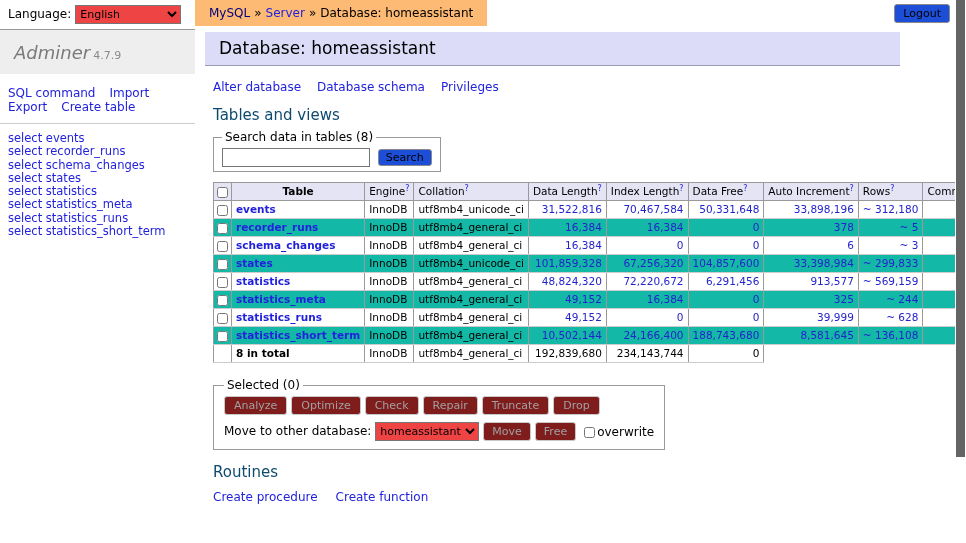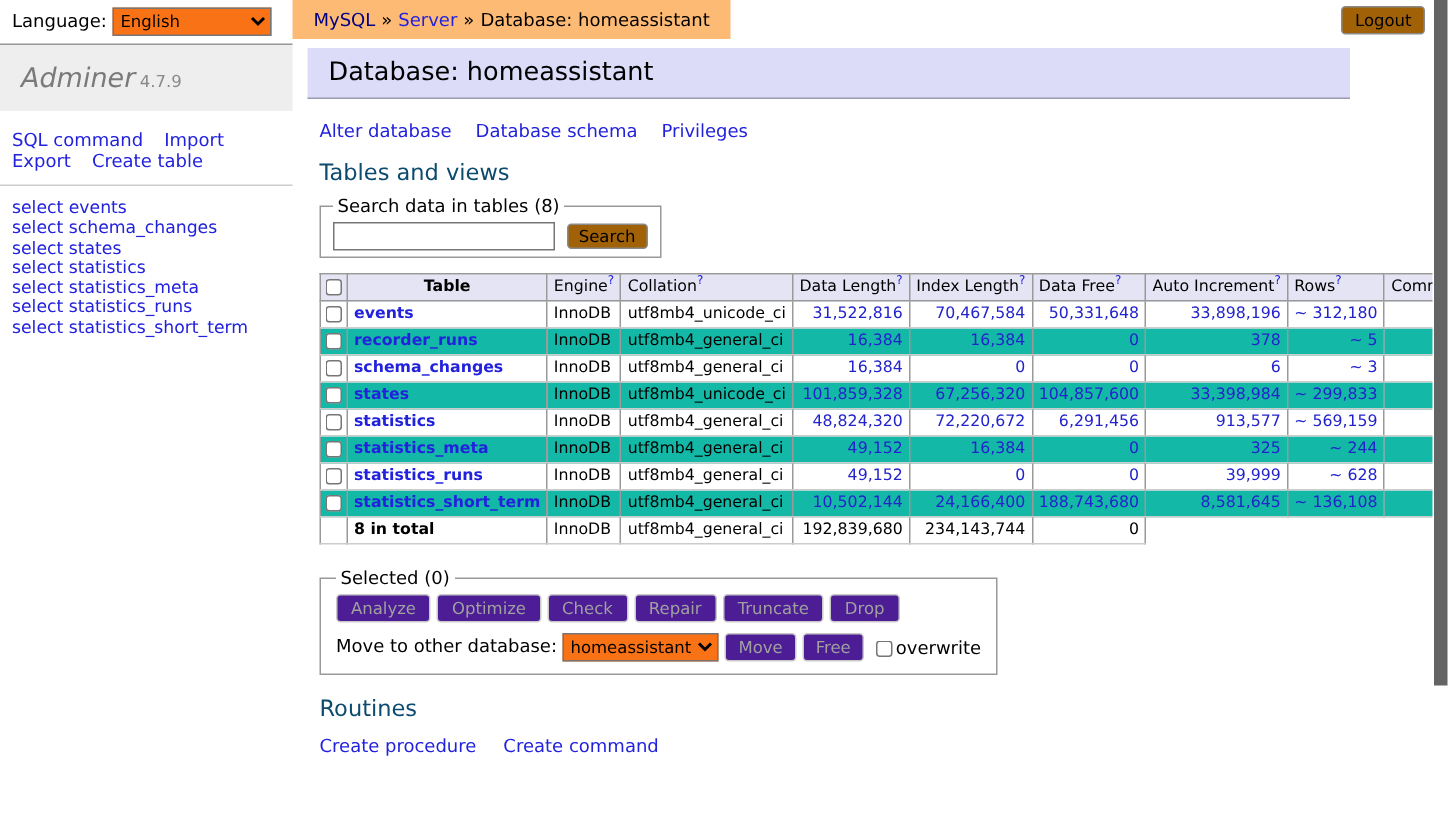--- a/index.html
+++ b/index.html
@@ -2,23 +2,23 @@
 <html><head>
 <meta charset="utf-8">
 <style>
   html,body{margin:0;padding:0;}
   body{
     width:966px;height:543px;position:relative;overflow:hidden;
     background:#fff;color:#000;
     font-family:"DejaVu Sans","Liberation Sans",sans-serif;font-size:12px;
   }
   a{color:#2222dd;text-decoration:none;cursor:pointer;}
-  select{font-family:"DejaVu Sans","Liberation Sans",sans-serif;font-size:11px;height:19px;border:1px solid #767676;background:#f97316;}
-  button{font-family:"DejaVu Sans","Liberation Sans",sans-serif;font-size:11px;background:#a16207;border:1px solid #8a8a8a;border-radius:3px;padding:2px 8px;color:#000;}
-  button:disabled{color:#a0a0a0;border-color:#c9c9c9;background:#4c1d95;}
+  select{font-family:"DejaVu Sans","Liberation Sans",sans-serif;font-size:11px;height:19px;border:1px solid #767676;background:#ef4444;}
+  button{font-family:"DejaVu Sans","Liberation Sans",sans-serif;font-size:11px;background:#1d4ed8;border:1px solid #8a8a8a;border-radius:3px;padding:2px 8px;color:#000;}
+  button:disabled{color:#a0a0a0;border-color:#c9c9c9;background:#7f1d1d;}
   input[type=text]{font-family:"DejaVu Sans","Liberation Sans",sans-serif;font-size:11px;height:15px;border:1px solid #767676;padding:1px 3px;}
   h3{font-weight:400;font-size:15px;margin:0;color:#0c4a6e;}
 
   
   .sidebar{position:absolute;left:0;top:0;width:195px;}
   .lang-row{padding:5px 8px;height:19px;}
   .lang-row select{width:106px;margin-left:4px;}
   .brand-band{background:#eee;border-top:1px solid #999;padding:12px 14px;height:20px;}
   .brand{font-style:italic;font-size:18px;color:#7a7a7a;}
   .version{font-size:11px;color:#8a8a8a;margin-left:3px;}
@@ -94,20 +94,21 @@
   <div class="brand-band">
     <span class="brand">Adminer</span><span class="version">4.7.9</span>
   </div>
   <div class="action-links">
     <a href="#">SQL command</a><a href="#">Import</a><br>
     <a href="#">Export</a><a href="#">Create table</a>
   </div>
   <hr class="side">
   <div class="table-links">
       <a class="slink" href="#">select events</a>
+      <a class="slink" href="#">select recorder_runs</a>
       <a class="slink" href="#">select schema_changes</a>
       <a class="slink" href="#">select states</a>
       <a class="slink" href="#">select statistics</a>
       <a class="slink" href="#">select statistics_meta</a>
       <a class="slink" href="#">select statistics_runs</a>
       <a class="slink" href="#">select statistics_short_term</a>
     </div>
 </div>
 
 <div class="breadcrumb">
@@ -262,20 +263,20 @@
     <div class="btnrow"><button disabled="">Analyze</button><button disabled="">Optimize</button><button disabled="">Check</button><button disabled="">Repair</button><button disabled="">Truncate</button><button disabled="">Drop</button></div>
     <div class="moverow">
       <span>Move to other database:</span><select><option>homeassistant</option></select><button disabled="">Move</button><button disabled="">Free</button><label><input type="checkbox" style=""><span>overwrite</span></label>
     </div>
   </fieldset>
 
 
   <h3 class="h3-routines">Routines</h3>
 
   <div class="routine-links">
-    <a href="#">Create procedure</a><a href="#">Create command</a>
+    <a href="#">Create procedure</a><a href="#">Create function</a>
   </div>
 
 </div>
 
 <div class="scrollbar">
   <div class="thumb"></div>
 </div>
 
 </body></html>

